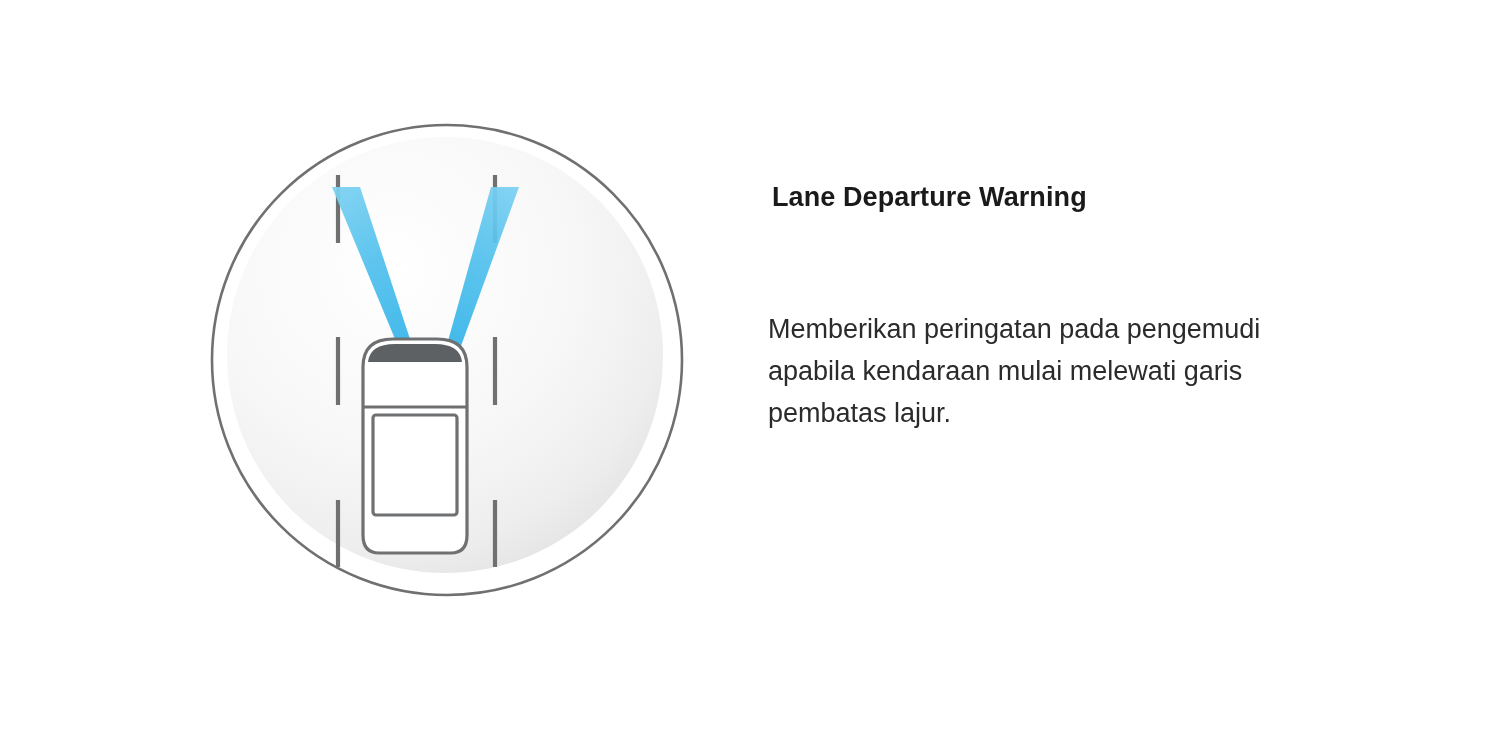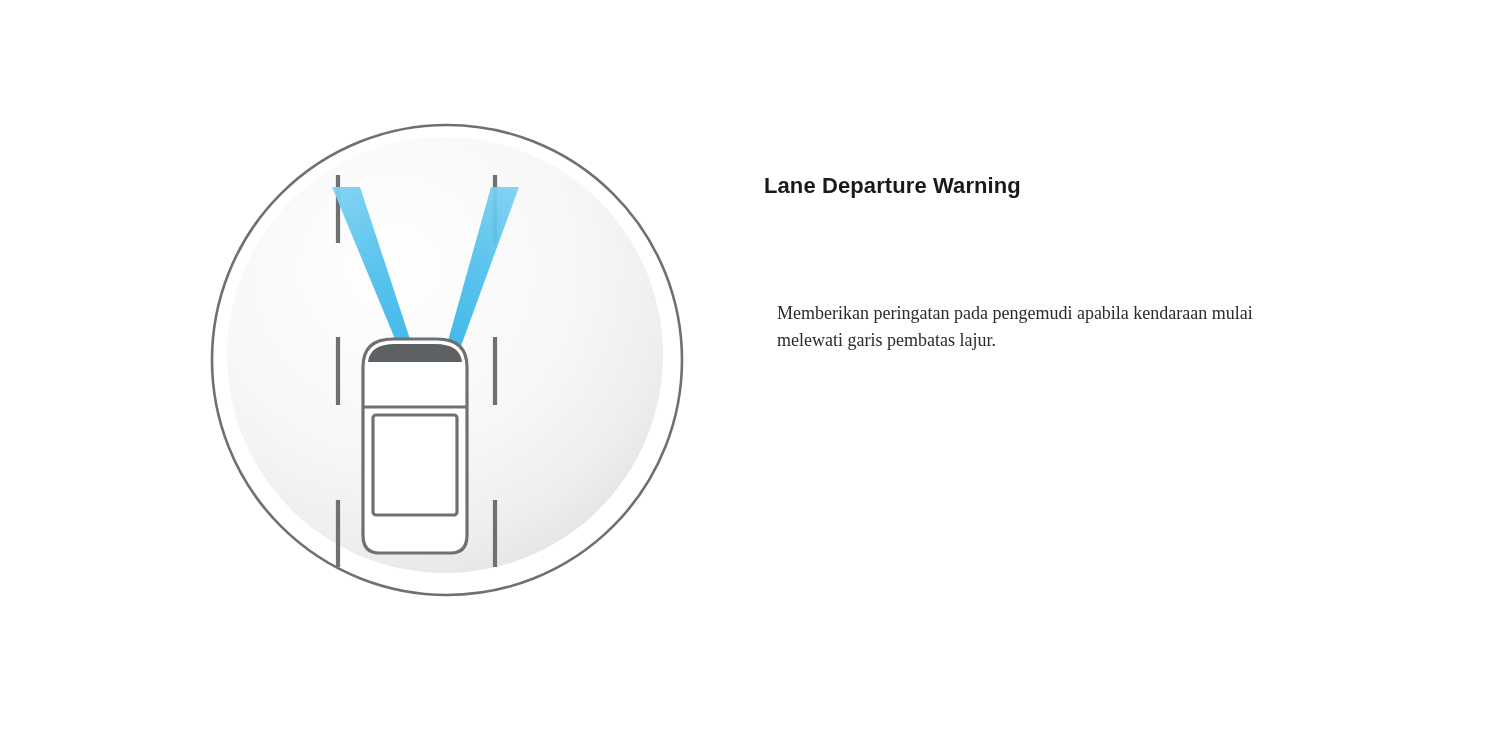--- a/index.html
+++ b/index.html
@@ -31,34 +31,34 @@
     display: block;
   }
   .text-block {
     position: absolute;
     left: 760px;
     top: 168px;
     width: 600px;
   }
   .feature-title {
     font-family: "Liberation Sans", sans-serif;
-    font-size: 22px;
+    font-size: 27px;
     font-weight: bold;
     color: #1a1a1a;
     letter-spacing: 0.1px;
-    margin: 4px;
+    margin: 12px;
     line-height: 1.3;
   }
   .feature-desc {
-    font-family: Liberation Serif, serif;
-    font-size: 18px;
+    font-family: Liberation Sans, sans-serif;
+    font-size: 27px;
     font-weight: 400;
     color: #2b2b2b;
     line-height: 1.55;
-    margin: 17px;
+    margin: 8px;
     padding-top: 82px;
     max-width: 540px;
     white-space: pre-line;
   }
 </style>
 </head>
 <body>
 
 <div class="feature-card">
 

